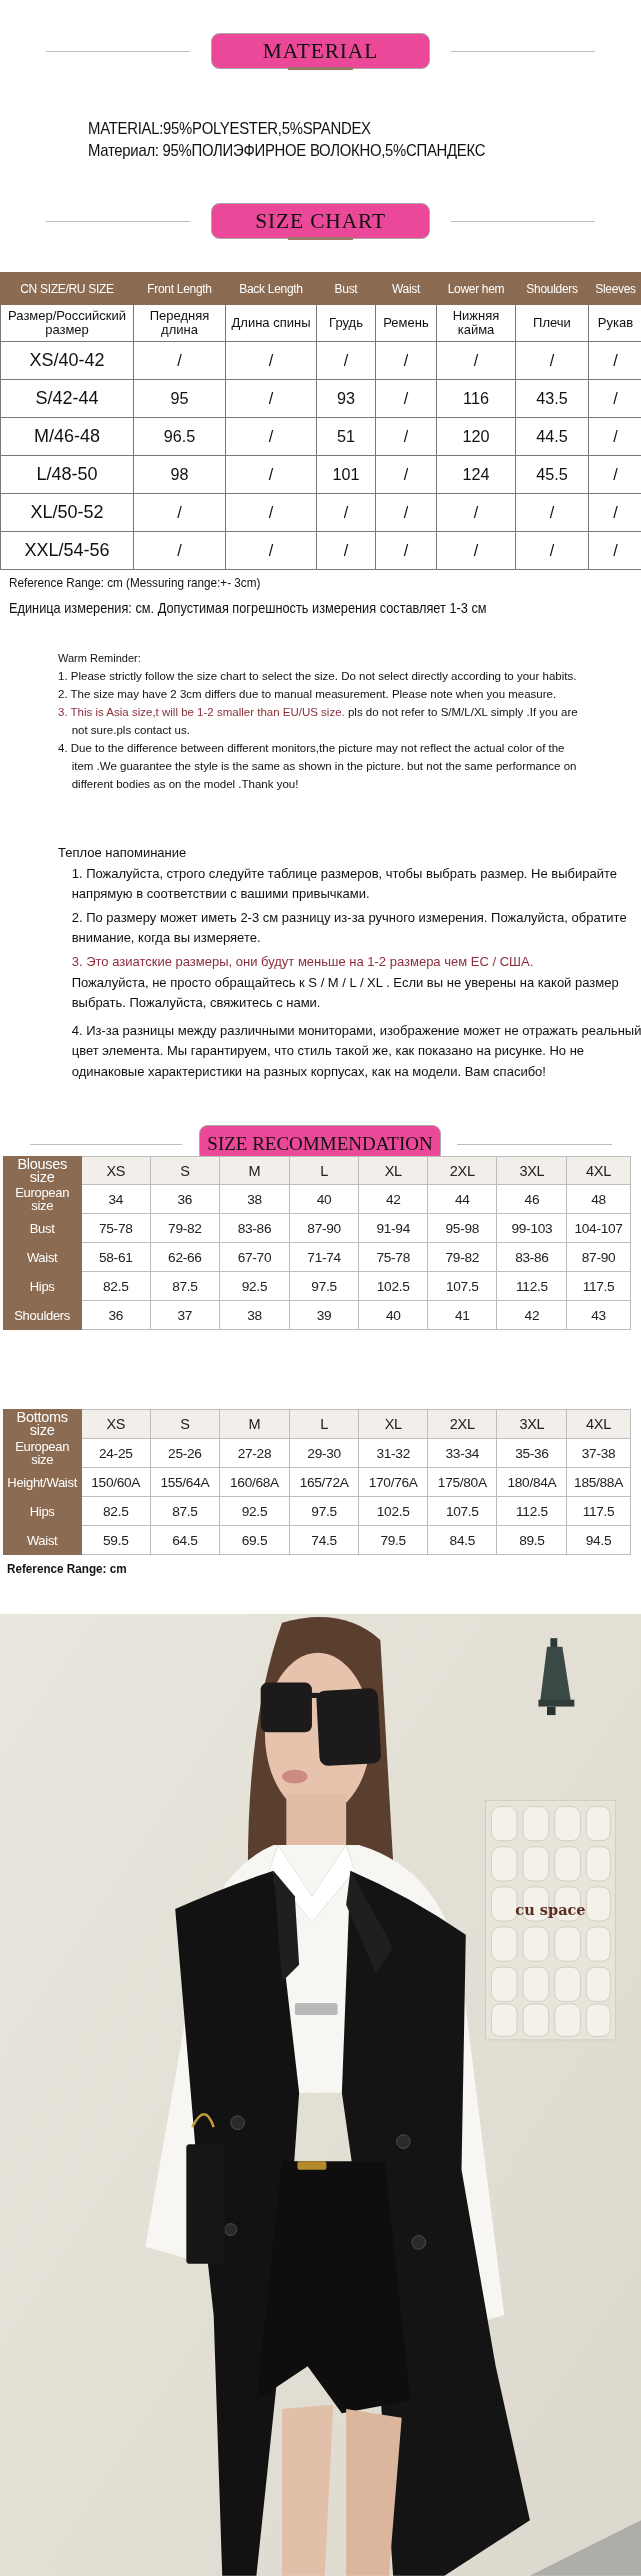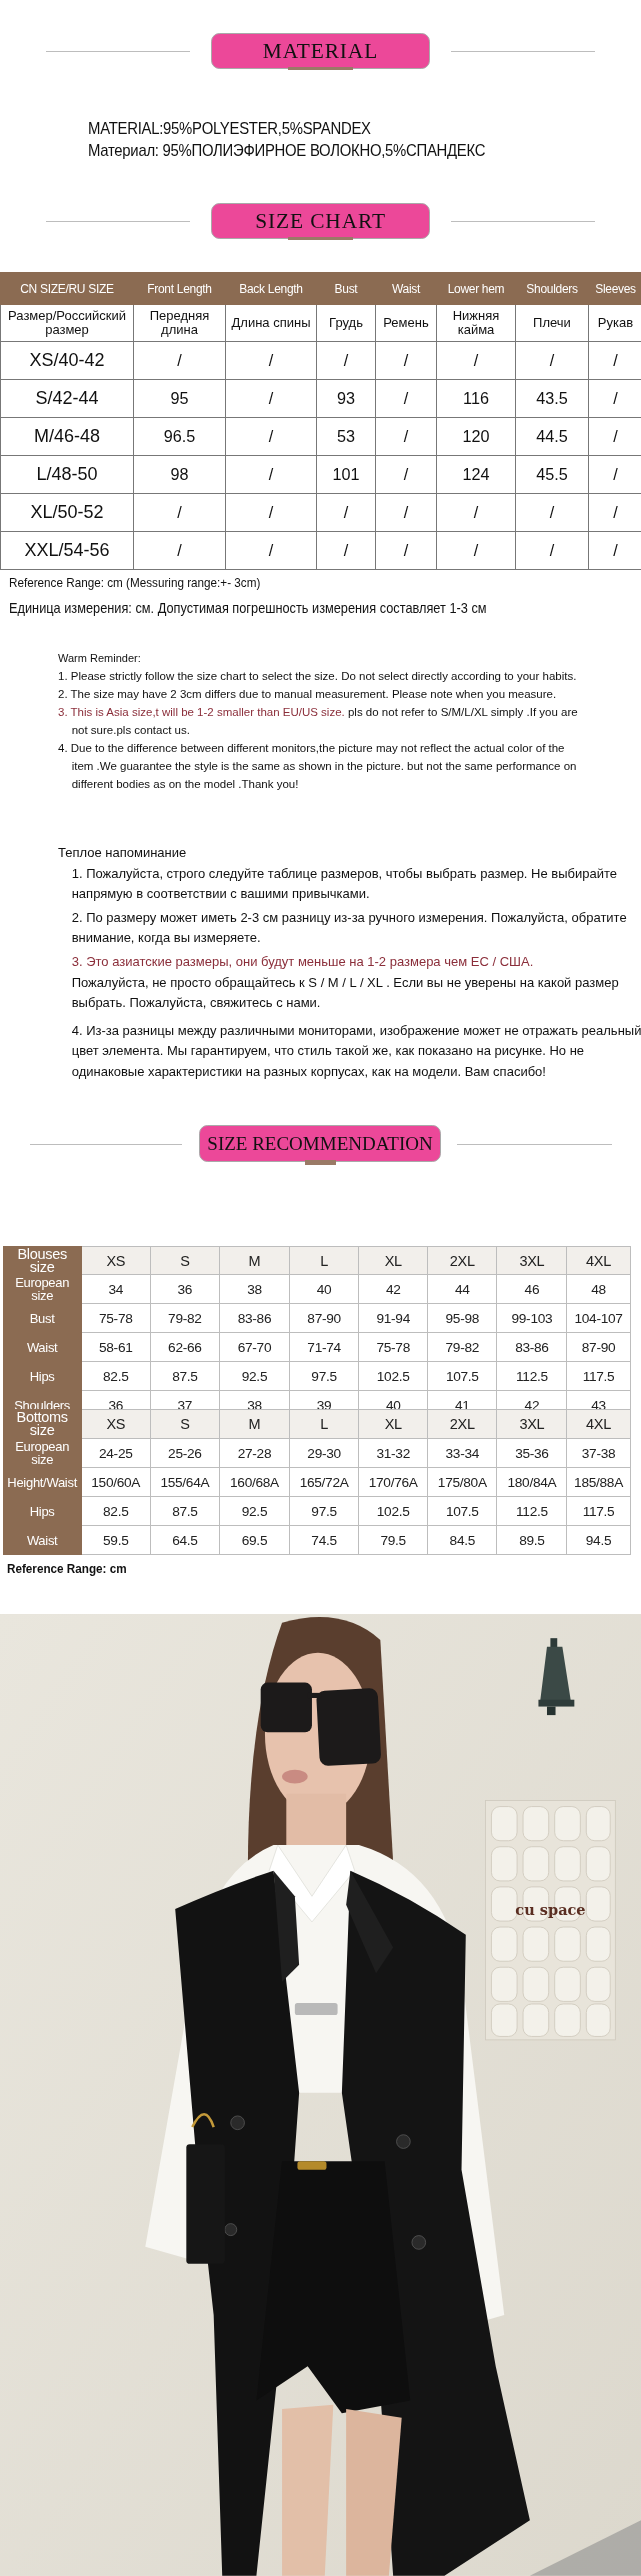--- a/index.html
+++ b/index.html
@@ -123,21 +123,21 @@
       <td>93</td>
       <td>/</td>
       <td>116</td>
       <td>43.5</td>
       <td>/</td>
     </tr>
     <tr class="data">
       <td class="first">M/46-48</td>
       <td>96.5</td>
       <td>/</td>
-      <td>53</td>
+      <td>51</td>
       <td>/</td>
       <td>120</td>
       <td>44.5</td>
       <td>/</td>
     </tr>
     <tr class="data">
       <td class="first">L/48-50</td>
       <td>98</td>
       <td>/</td>
       <td>101</td>
@@ -190,21 +190,21 @@
   <p style="margin-top:6.8px;">4. Из-за разницы между различными мониторами, изображение может не отражать реальный цвет элемента. Мы гарантируем, что стиль такой же, как показано на рисунке. Но не одинаковые характеристики на разных корпусах, как на модели. Вам спасибо!</p>
 </div>
 
 <div class="heading-line" style="left:30px; top:1144px; width:152px;"></div>
 <div class="heading-line" style="left:457px; top:1144px; width:155px;"></div>
 <div class="pill" style="left:199px; top:1125px; width:242px; height:37px; font-size:19px; letter-spacing:0;">
   <span>SIZE RECOMMENDATION</span>
 </div>
 <div class="pill-bar" style="left:305px; top:1160px; width:31px; height:5.1px;"></div>
 
-<table class="rec" style="top:1246px;">
+<table class="rec" style="top:1156px;">
   <colgroup>
     <col style="width:78px">
       <col style="width:69px">
       <col style="width:69px">
       <col style="width:70px">
     <col style="width:69px">
       <col style="width:69px">
       <col style="width:69px">
       <col style="width:70px">
       <col style="width:63px">

